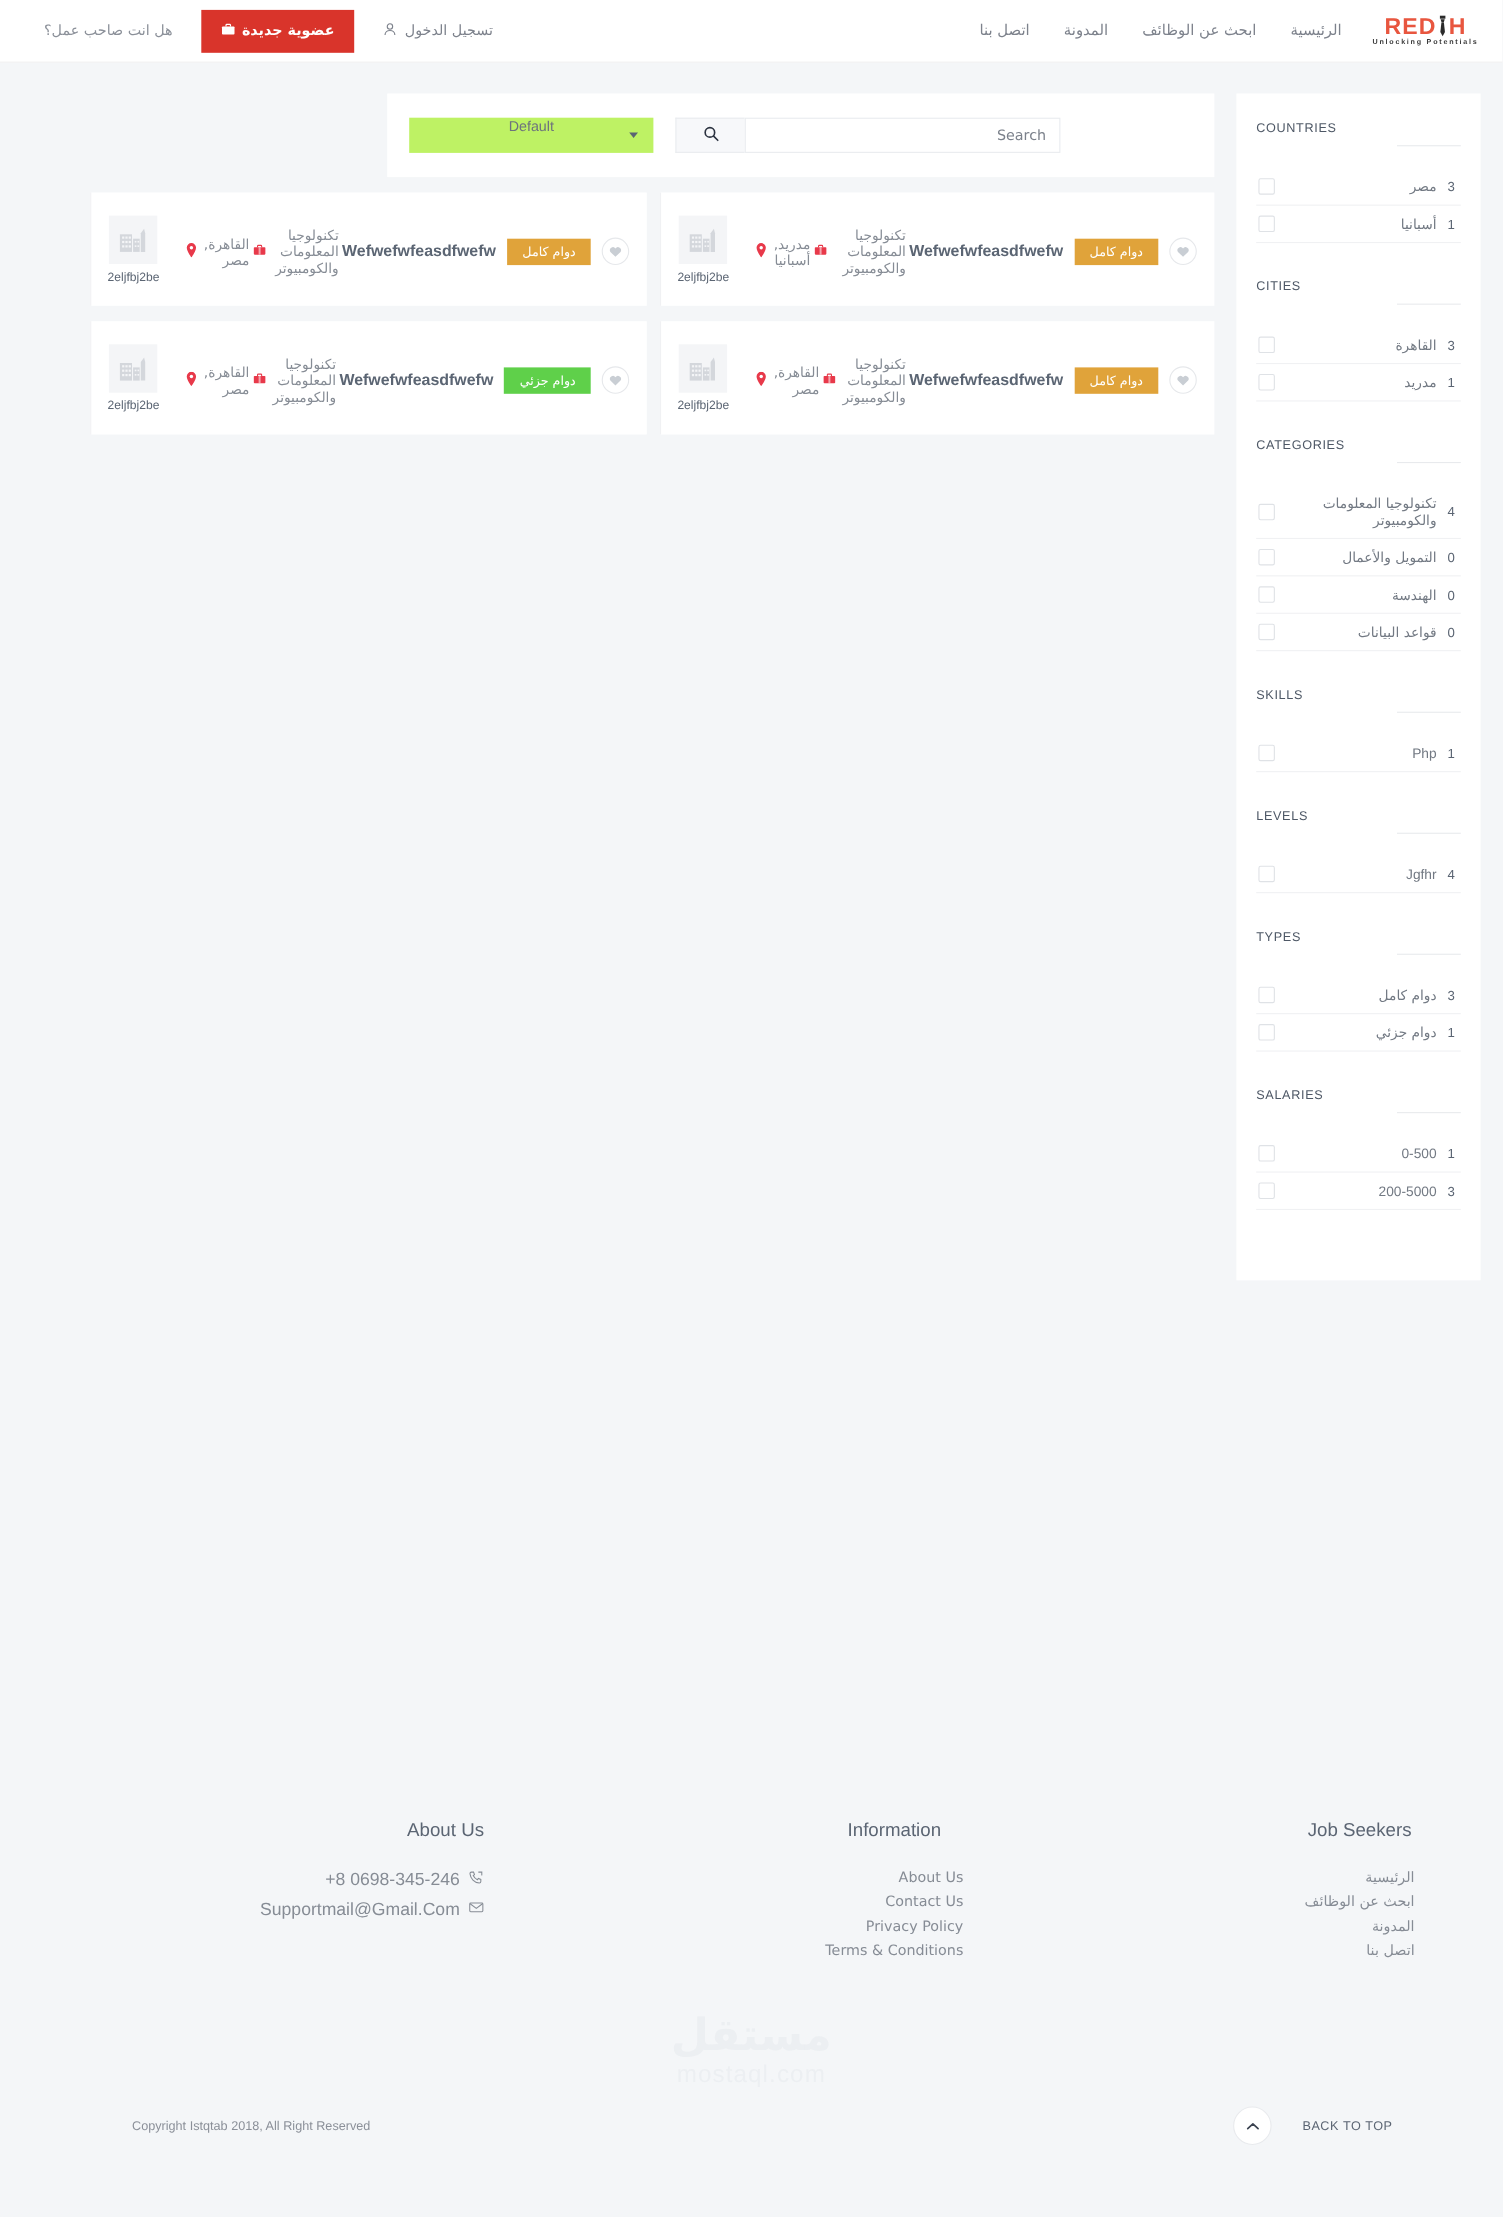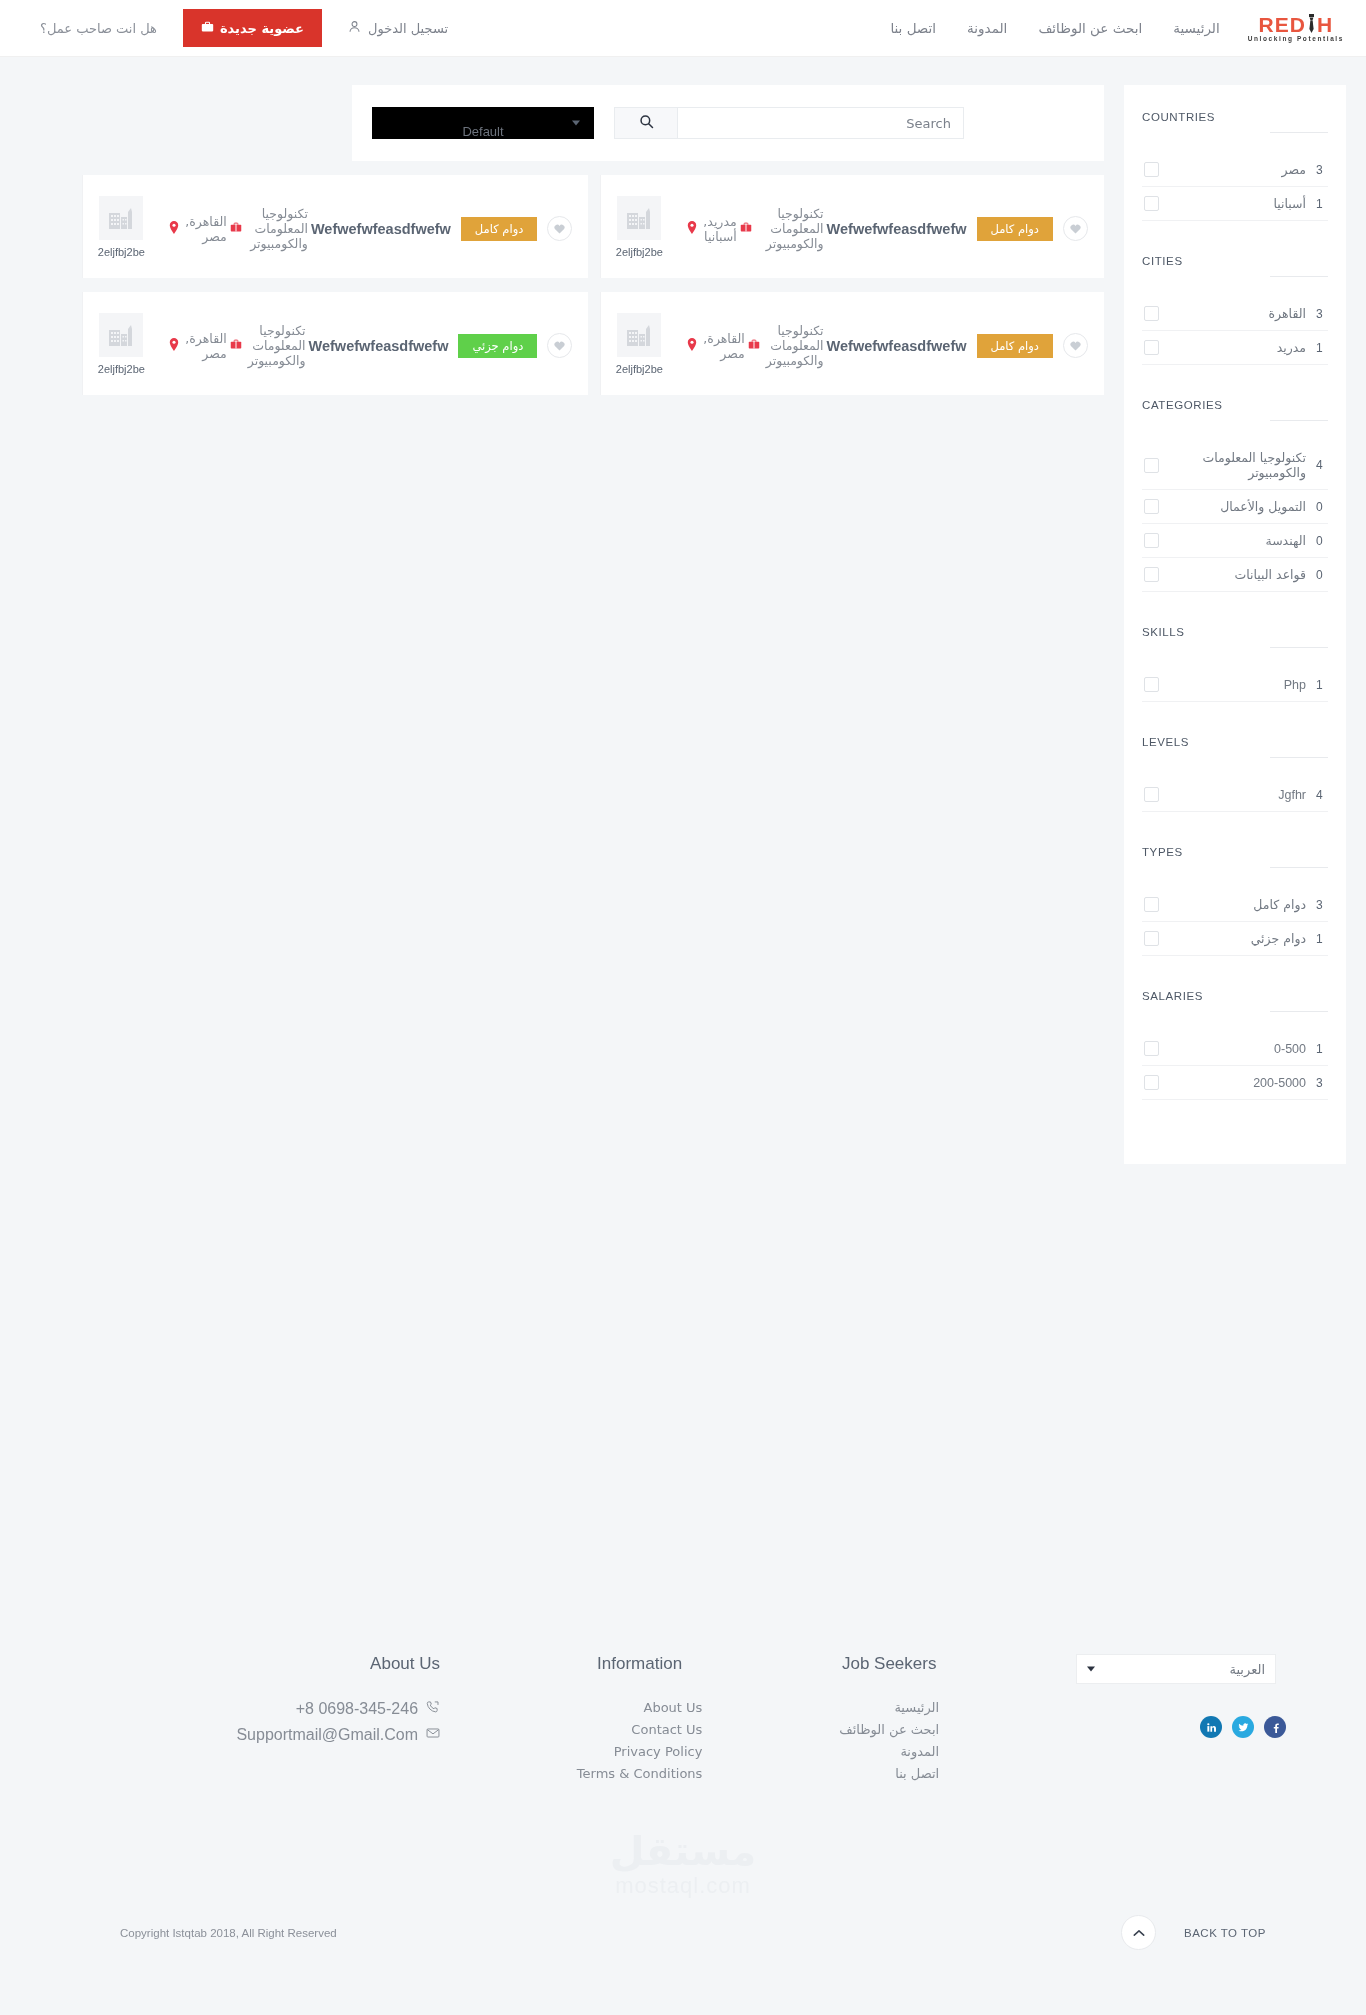--- a/index.html
+++ b/index.html
@@ -78,22 +78,22 @@
   .toolbar {
     background: #fff;
     height: 76px;
     display: flex;
     align-items: center;
     padding: 0 20px;
     gap: 20px;
   }
   .sort-select {
     width: 222px; height: 32px;
-    background: #000000; border: none;
-    display: flex; align-items: flex-end; justify-content: center;
+    background: #bef264; border: none;
+    display: flex; align-items: flex-start; justify-content: center;
     position: relative; font-size: 13px; color: #6d737d; cursor: pointer;
   }
   .sort-select .caret {
     position: absolute; right: 14px; top: 50%; transform: translateY(-50%);
     width: 0; height: 0; border-left: 4px solid transparent;
     border-right: 4px solid transparent; border-top: 5px solid #5b6573;
   }
   .searchbar {
     display: flex; align-items: stretch;
     height: 32px; width: 350px; margin-right: auto;
@@ -717,45 +717,20 @@
         </div>
       </article>
 
     </div>
   </main>
 </div>
 
 <footer class="footer">
   <div class="footer-cols">
 
-    <div class="fcol fcol-lang">
-      <div class="lang-select">
-        <span>العربية</span>
-        <span class="caret"></span>
-      </div>
-      <div class="socials">
-        <a href="#" class="soc soc-in">
-          <svg width="11" height="11" viewBox="0 0 16 16" fill="#fff">
-            <rect x="2" y="6" width="2.8" height="8"></rect>
-              <circle cx="3.4" cy="3.3" r="1.6"></circle>
-            <path d="M6.4 6h2.7v1.1c.4-.7 1.3-1.3 2.5-1.3 2.1 0 2.9 1.3 2.9 3.6V14h-2.8V9.9c0-1.1-.4-1.8-1.4-1.8-.9 0-1.4.6-1.4 1.8V14H6.4z"></path>
-          </svg>
-        </a>
-        <a href="#" class="soc soc-tw">
-          <svg width="11" height="11" viewBox="0 0 16 16" fill="#fff">
-            <path d="M15 3.3c-.5.25-1.1.4-1.7.5.6-.36 1.05-.94 1.27-1.63-.57.33-1.2.58-1.87.7A2.94 2.94 0 0 0 7.7 5.6 8.36 8.36 0 0 1 1.64 2.5a2.94 2.94 0 0 0 .9 3.93 2.9 2.9 0 0 1-1.33-.37v.04c0 1.42 1.01 2.61 2.36 2.88-.44.12-.9.14-1.33.05a2.95 2.95 0 0 0 2.75 2.05A5.9 5.9 0 0 1 .7 12.3a8.33 8.33 0 0 0 4.52 1.33c5.42 0 8.39-4.5 8.39-8.4l-.01-.38A5.98 5.98 0 0 0 15 3.3z"></path>
-          </svg>
-        </a>
-        <a href="#" class="soc soc-fb">
-          <svg width="11" height="11" viewBox="0 0 16 16" fill="#fff">
-            <path d="M10.2 16V9.6h2.1l.33-2.5H10.2V5.5c0-.72.2-1.2 1.24-1.2h1.3V2.1c-.23-.03-1-.1-1.9-.1-1.9 0-3.2 1.15-3.2 3.27v1.83H5.5v2.5h2.14V16z"></path>
-          </svg>
-        </a>
-      </div>
-    </div>
 
     <div class="fcol">
       <div class="fhead center">Job Seekers</div>
       <div class="flinks">
         <a href="#">الرئيسية</a>
         <a href="#">ابحث عن الوظائف</a>
         <a href="#">المدونة</a>
         <a href="#">اتصل بنا</a>
       </div>
     </div>

